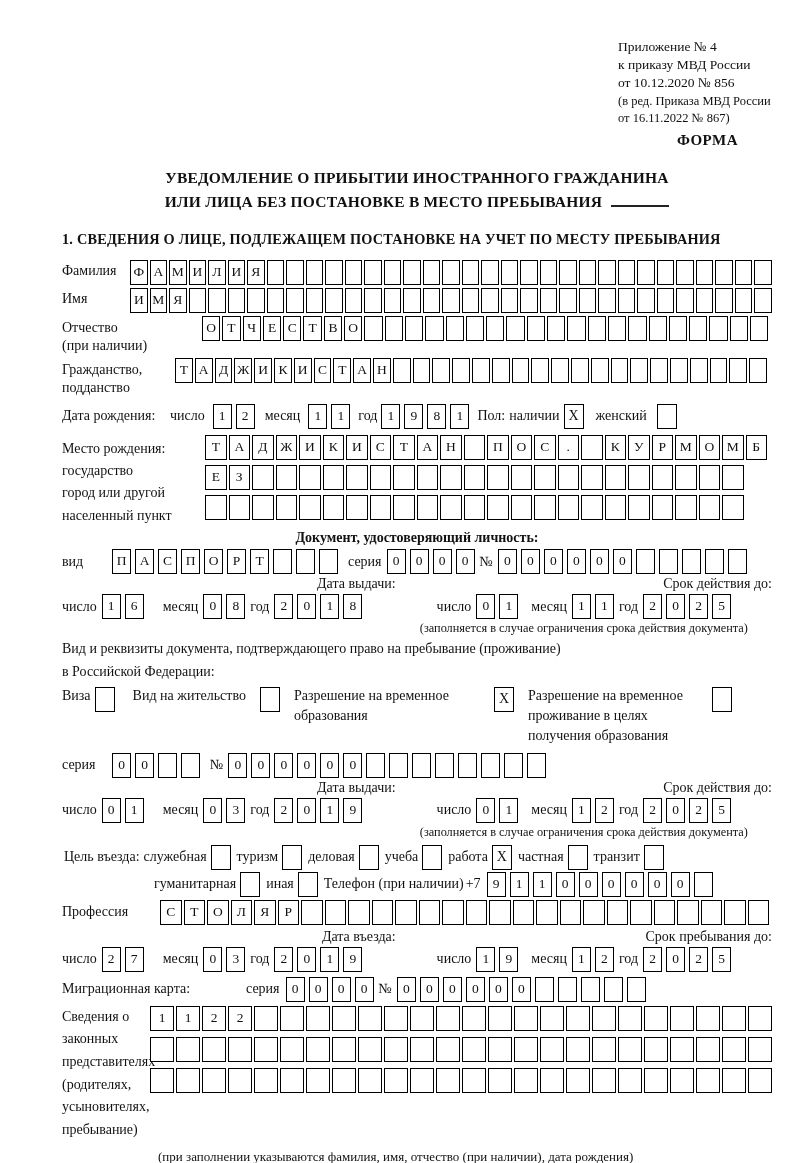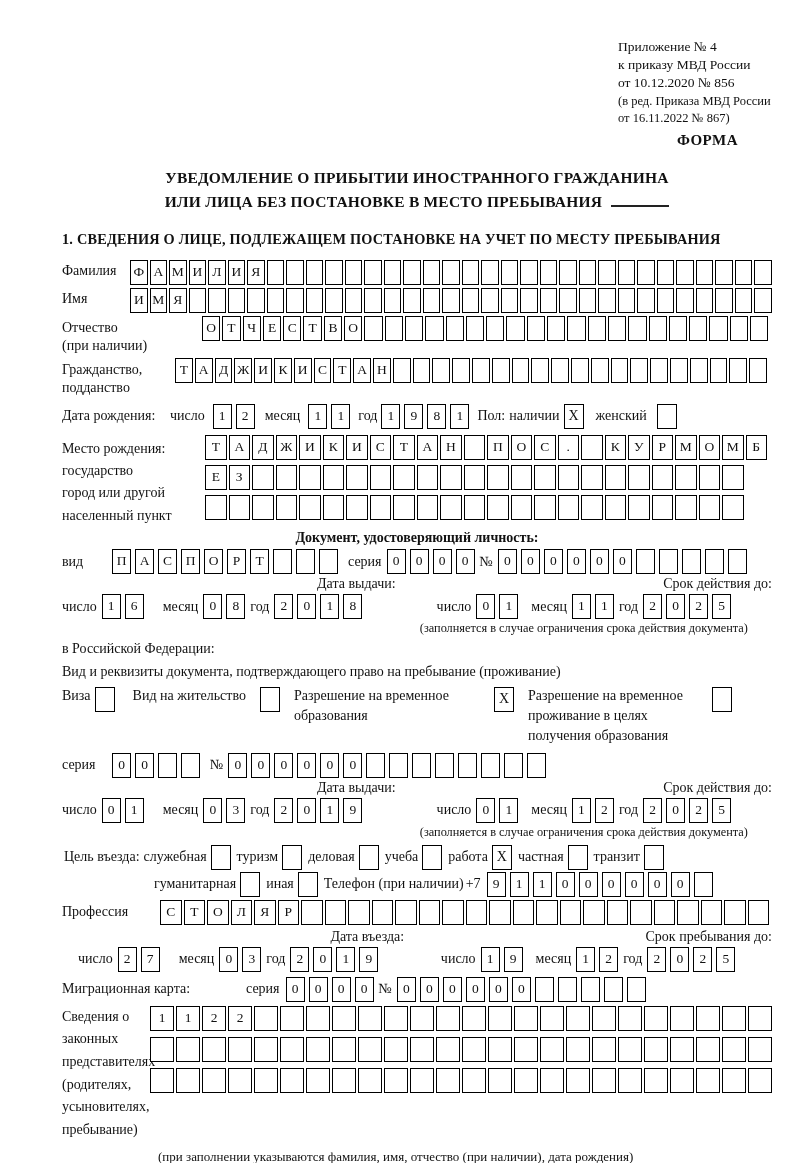--- a/index.html
+++ b/index.html
@@ -440,22 +440,22 @@
             <span class="cell">2</span>
             <span class="cell">0</span>
             <span class="cell">2</span>
             <span class="cell">5</span>
           </span>
       </div>
       <div class="small-note">(заполняется в случае ограничения срока действия документа)</div>
     </div>
   </div>
 
+  <div class="intro-line">Вид и реквизиты документа, подтверждающего право на пребывание (проживание)</div>
   <div class="intro-line">в Российской Федерации:</div>
-  <div class="intro-line">Вид и реквизиты документа, подтверждающего право на пребывание (проживание)</div>
 
   <div class="res-row">
     <span class="res-opt">Виза</span>
     <span class="checkbox"></span>
     <span class="res-opt ml14">Вид на жительство</span>
     <span class="checkbox ml14"></span>
     <span class="res-opt centered ml10" style="width:196px;">
       <div>Разрешение на временное</div>
       <div>образования</div>
     </span>
@@ -607,21 +607,21 @@
         <span class="cell"></span>
         <span class="cell"></span>
         <span class="cell"></span>
         <span class="cell"></span>
         <span class="cell"></span>
         <span class="cell"></span>
         <span class="cell"></span>
       </span>
   </div>
 
-  <div class="dates" style="margin-top:4px;margin-left:16px;">
+  <div class="dates" style="margin-top:4px;">
     <div class="dates-col left">
       <div class="dates-head">Дата въезда:</div>
       <div class="dateline">
         <span class="lbl">число</span>
         <span class="cellrow boxcells">
             <span class="cell">2</span>
             <span class="cell">7</span>
           </span>
         <span class="lbl ml14">месяц</span>
         <span class="cellrow boxcells">

